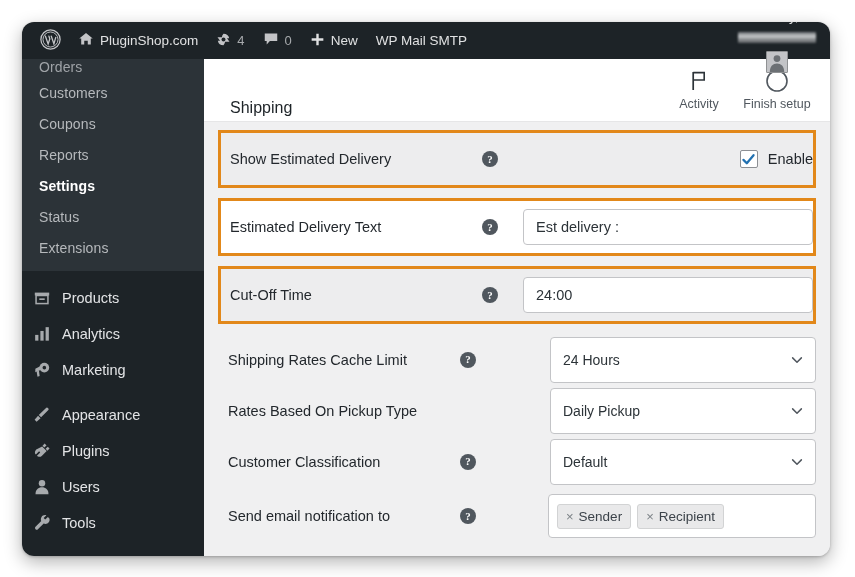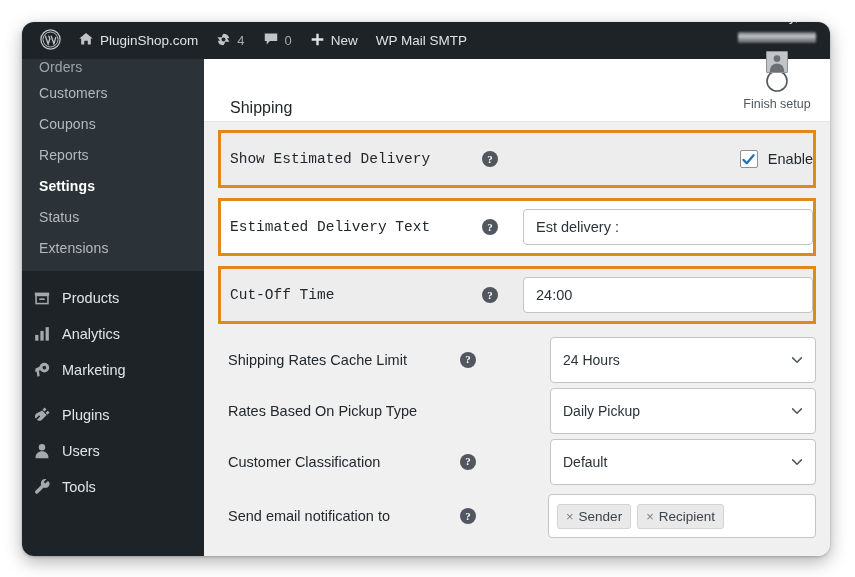--- a/index.html
+++ b/index.html
@@ -128,21 +128,21 @@
     margin-bottom: 10px;
     background: #ededee;
     padding-left: 9px;
   }
   .row.plain { height: 51px; }
 
   .row-label {
     font-size: 14.5px; color: #23282d;
     width: 232px; flex: 0 0 232px;
   }
-  .row.highlight .row-label { width: 252px; flex: 0 0 252px; font-family: Liberation Mono, monospace; }
+  .row.highlight .row-label { width: 252px; flex: 0 0 252px; }
 
   .help-icon {
     flex: 0 0 16px; width: 16px; height: 16px;
     border-radius: 50%; background: #50575e; color: #fff;
     font-size: 11px; font-weight: bold;
     display: flex; align-items: center; justify-content: center;
     margin-right: 14px;
     font-family: "Liberation Serif", serif;
     line-height: 1;
   }
@@ -313,20 +313,29 @@
           <circle cx="12.6" cy="7.4" r="2" fill="#1d2327"></circle>
           <path d="M8.4 5.6 L2.6 8.6 L2.6 12.4 L8.4 10 Z" fill="#a7aaad"></path>
           <path d="M4 11.6 L6.6 10.6 L7.4 16.8 L5 17.4 Z" fill="#a7aaad"></path>
         </svg>
       </span>
       <span>Marketing</span>
     </div>
 
     <div class="menu-sep"></div>
 
+    <div class="menu-item">
+      <span class="menu-icon">
+        <svg width="18" height="18" viewBox="0 0 20 20">
+          <path d="M16.8 2.4 C17.6 3.2 17.6 4 16.8 4.8 L9 12.6 L6.4 10 L14.2 2.4 C15 1.6 16 1.6 16.8 2.4 Z" fill="#a7aaad"></path>
+          <path d="M5.6 10.8 L8.4 13.6 L4 17.6 L1.8 15.4 Z" fill="#a7aaad"></path>
+        </svg>
+      </span>
+      <span>Appearance</span>
+    </div>
 
     <div class="menu-item">
       <span class="menu-icon">
         <svg width="18" height="18" viewBox="0 0 20 20">
           <path d="M13 1.8 L15 3.8 L12.6 6.2 L10.6 4.2 Z" fill="#a7aaad"></path>
           <path d="M16.4 5.2 L18.4 7.2 L16 9.6 L14 7.6 Z" fill="#a7aaad"></path>
           <path d="M10.2 5 L15.2 10 L10 15.2 C8 17.2 5.6 16.6 4.4 15.2 L8 11.6 L6.8 10.4 L3.2 14 C1.8 12.6 1.6 10.2 3.6 8.2 Z" fill="#a7aaad"></path>
         </svg>
       </span>
       <span>Plugins</span>
@@ -350,20 +359,29 @@
       </span>
       <span>Tools</span>
     </div>
   </div>
 
   <div id="main">
 
     <div id="topbar">
       <div id="page-title">Shipping</div>
       <div class="topbar-spacer"></div>
+      <div class="topbar-action">
+        <span class="ta-icon">
+          <svg width="20" height="22" viewBox="0 0 20 22">
+            <path d="M4.2 2 L4.2 20" stroke="#2c3338" stroke-width="1.7" fill="none"></path>
+            <path d="M4.2 2.6 L15.2 2.6 L15.2 10 L4.2 10" stroke="#2c3338" stroke-width="1.6" fill="none"></path>
+          </svg>
+        </span>
+        <span>Activity</span>
+      </div>
       <div class="topbar-action">
         <span class="ta-icon">
           <svg width="24" height="24" viewBox="0 0 24 24">
             <circle cx="12" cy="12" r="10" stroke="#50575e" stroke-width="1.6" fill="none"></circle>
           </svg>
         </span>
         <span>Finish setup</span>
       </div>
     </div>
 

